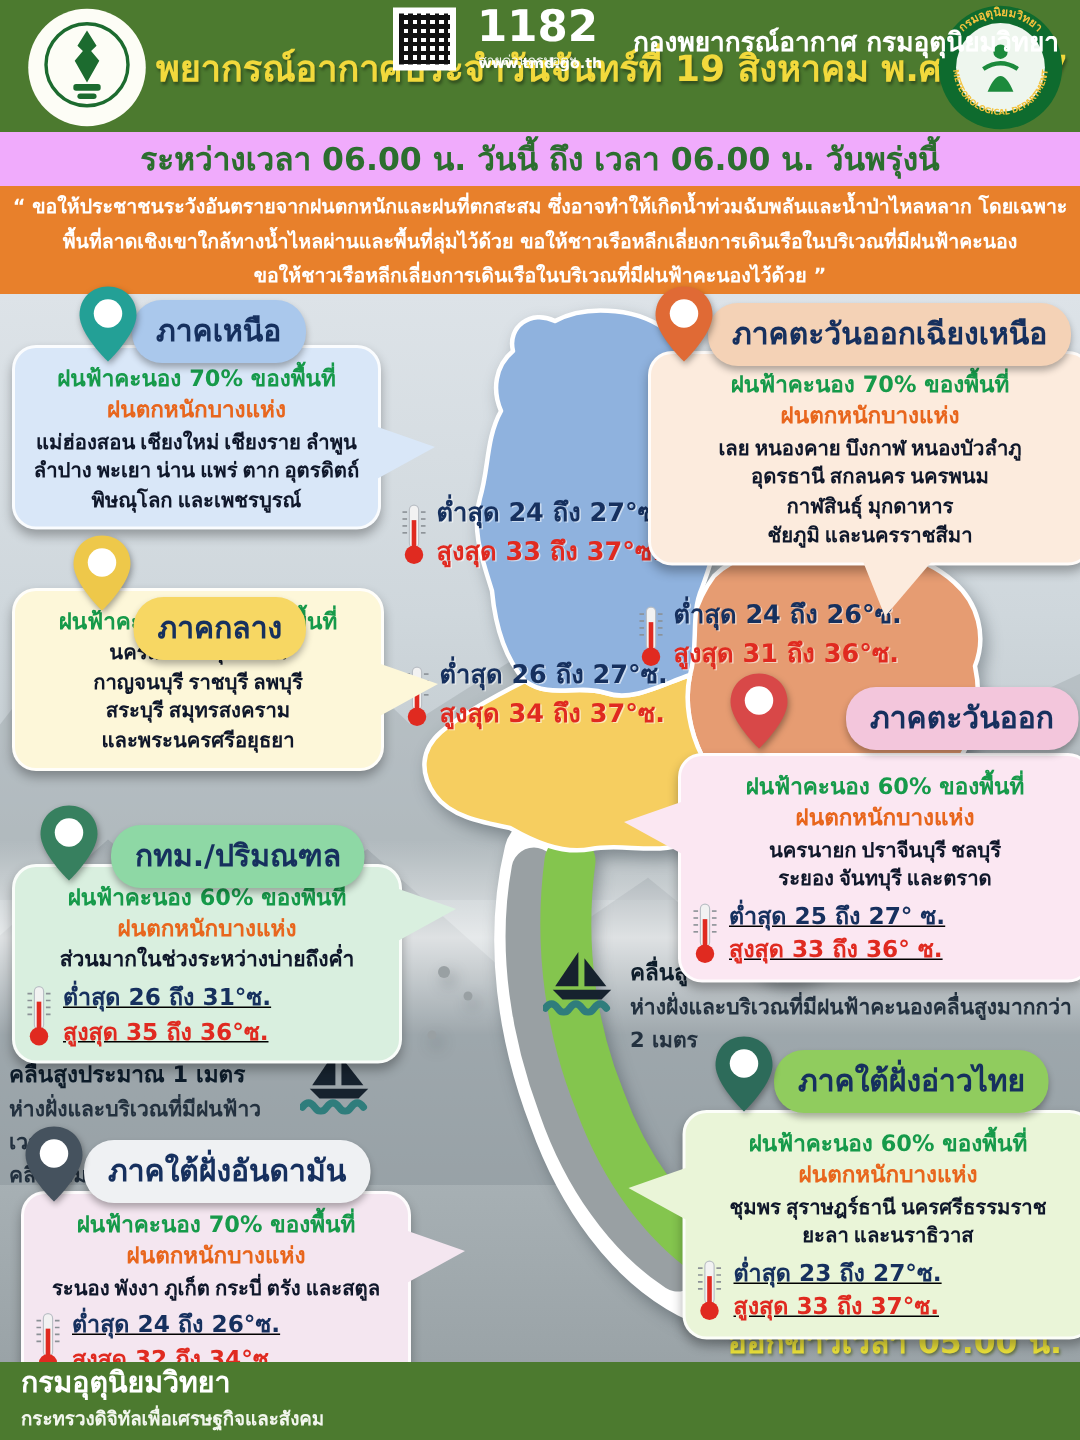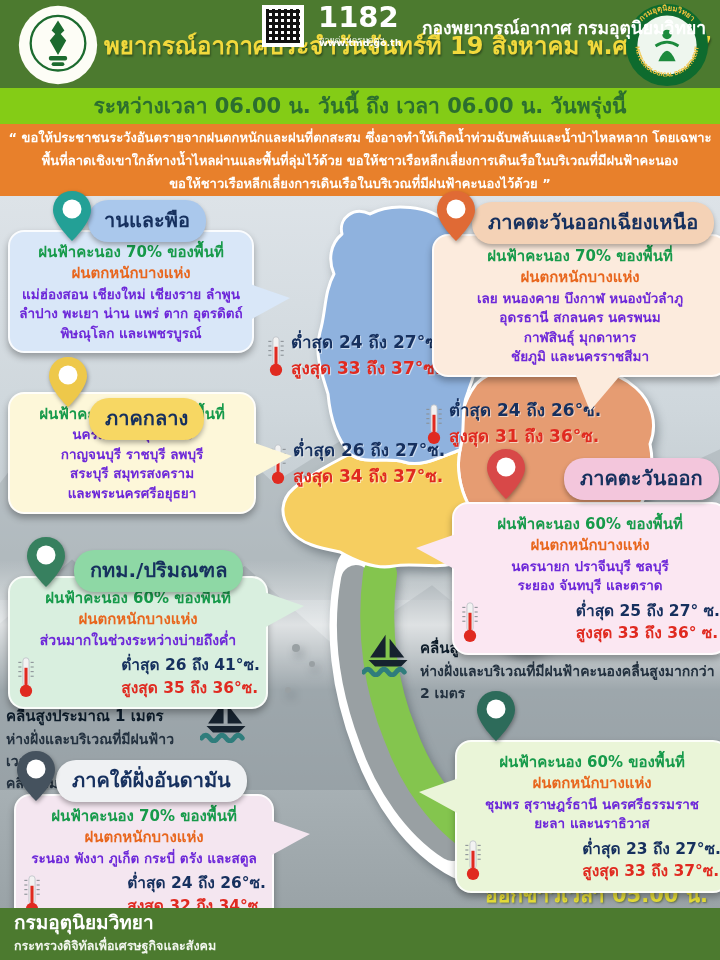--- a/index.html
+++ b/index.html
@@ -7,21 +7,21 @@
           font-family:"DejaVu Sans","Liberation Sans",sans-serif;}
 
   
   .hdr{position:absolute;left:0;top:0;width:720px;height:88px;background:#4c7a2f;}
   .hdr-title{position:absolute;left:104px;top:26px;width:510px;text-align:center;
              color:#f2d93c;font-size:24px;font-weight:bold;
              text-shadow:1px 2px 2px rgba(0,0,0,.35);white-space:nowrap;}
   .logo-left{position:absolute;left:16px;top:4px;width:84px;height:82px;}
   .logo-right{position:absolute;right:10px;top:2px;width:86px;height:86px;}
 
-  .period{position:absolute;left:0;top:88px;width:720px;height:36px;background:#84cc16;
+  .period{position:absolute;left:0;top:88px;width:720px;height:36px;background:#f0abfc;
           color:#2c6e2f;font-weight:bold;font-size:21px;text-align:center;line-height:36px;}
   .warn{position:absolute;left:0;top:124px;width:720px;height:72px;background:#e8802b;
         color:#fff;font-size:13px;font-weight:bold;text-align:center;
         display:flex;flex-direction:column;justify-content:center;gap:2px;}
   .warn p{margin:0;}
 
   
   .main-bg{position:absolute;left:0;top:196px;width:720px;height:712px;
            background:linear-gradient(180deg,#dde3e8 0%,#cfd7dc 30%,#b7c0c4 62%,#9aa3a7 100%);}
   .mtn{position:absolute;left:0;width:720px;}
@@ -30,39 +30,39 @@
   .mtn-b{top:470px;height:320px;background:#8a9499;opacity:.5;
          clip-path:polygon(0 48%,10% 28%,22% 50%,34% 30%,47% 56%,60% 36%,72% 58%,85% 40%,100% 58%,100% 100%,0 100%);}
   .fog{top:560px;height:130px;background:linear-gradient(180deg,rgba(255,255,255,0),rgba(255,255,255,.65),rgba(255,255,255,0));}
 
   .mapsvg{position:absolute;left:0;top:0;width:720px;height:960px;pointer-events:none;
           filter:drop-shadow(3px 5px 5px rgba(30,40,50,.35));}
 
   
   .t-green{color:#169a4a;font-weight:bold;}
   .t-orange{color:#e8661d;font-weight:bold;}
-  .t-blue{color:#6d28d9;font-weight:bold;}
+  .t-blue{color:#0f172a;font-weight:bold;font-family:Liberation Serif, serif;}
   .t-navy{color:#16305e;font-weight:bold;}
   .t-red{color:#e02a20;font-weight:bold;}
 
   
   .card{position:absolute;background:var(--bg);border:2px solid rgba(255,255,255,.85);
         border-radius:16px;box-shadow:0 4px 7px rgba(0,0,0,.3);
         padding:10px 6px 8px;text-align:center;}
   .card p{margin:0;font-size:15px;line-height:1.42;}
   .card p.prov{font-size:13.5px;line-height:1.45;}
   .tail{position:absolute;width:0;height:0;}
   .tail-r{right:-38px;border-top:14px solid transparent;border-bottom:22px solid transparent;
           border-left:40px solid var(--bg);}
   .tail-l{left:-38px;border-top:14px solid transparent;border-bottom:22px solid transparent;
           border-right:40px solid var(--bg);}
   .tail-d{bottom:-36px;border-left:16px solid transparent;border-right:34px solid transparent;
           border-top:40px solid var(--bg);}
 
-  .temp-row{display:flex;align-items:center;justify-content:space-between;gap:6px;margin-top:4px;}
+  .temp-row{display:flex;align-items:center;justify-content:flex-start;gap:6px;margin-top:4px;text-decoration:underline;}
   .temp-row .tcol p{margin:0;font-size:15.5px;line-height:1.45;text-align:left;}
   .thermo-svg{width:20px;height:44px;}
 
   
   .badge{position:absolute;z-index:30;}
   .badge-label{display:inline-block;background:var(--bbg);color:#16305e;font-weight:bold;
                font-size:20px;padding:4px 16px 6px;border-radius:20px;
                box-shadow:0 3px 5px rgba(0,0,0,.3);white-space:nowrap;}
   .pin-svg{position:absolute;z-index:31;width:40px;height:52px;
            filter:drop-shadow(1px 2px 2px rgba(0,0,0,.35));}
@@ -242,21 +242,21 @@
     <p class="t-green">ฝนฟ้าคะนอง 70% ของพื้นที่</p>
     <p class="t-orange">ฝนตกหนักบางแห่ง</p>
     <p class="t-blue prov">แม่ฮ่องสอน เชียงใหม่ เชียงราย ลำพูน</p>
     <p class="t-blue prov">ลำปาง พะเยา น่าน แพร่ ตาก อุตรดิตถ์</p>
     <p class="t-blue prov">พิษณุโลก และเพชรบูรณ์</p>
   </section>
   <svg class="pin-svg" style="left:52px;top:190px;fill:#23a096;">
       <use href="#pin"></use>
     </svg>
   <div class="badge" style="left:88px;top:200px;--bbg:#aac8ec;">
-    <span class="badge-label">านและพือ</span>
+    <span class="badge-label">ภาคเหนือ</span>
   </div>
 
   <section class="card" style="--bg:#fcebdd;left:432px;top:234px;width:280px;">
     <div class="tail tail-d" style="left:140px;"></div>
     <p class="t-green">ฝนฟ้าคะนอง 70% ของพื้นที่</p>
     <p class="t-orange">ฝนตกหนักบางแห่ง</p>
     <p class="t-blue prov">เลย หนองคาย บึงกาฬ หนองบัวลำภู</p>
     <p class="t-blue prov">อุดรธานี สกลนคร นครพนม</p>
     <p class="t-blue prov">กาฬสินธุ์ มุกดาหาร</p>
     <p class="t-blue prov">ชัยภูมิ และนครราชสีมา</p>
@@ -286,21 +286,21 @@
   <section class="card" style="--bg:#d9efdf;left:8px;top:576px;width:244px;">
     <div class="tail tail-r" style="top:14px;"></div>
     <p class="t-green">ฝนฟ้าคะนอง 60% ของพื้นที่</p>
     <p class="t-orange">ฝนตกหนักบางแห่ง</p>
     <p class="t-blue" style="font-size:14px;">ส่วนมากในช่วงระหว่างบ่ายถึงค่ำ</p>
     <div class="temp-row">
       <svg class="thermo-svg">
           <use href="#thermo"></use>
         </svg>
       <div class="tcol">
-        <p class="t-navy">ต่ำสุด 26 ถึง 41°ซ.</p>
+        <p class="t-navy">ต่ำสุด 26 ถึง 31°ซ.</p>
         <p class="t-red">สูงสุด 35 ถึง 36°ซ.</p>
       </div>
     </div>
   </section>
   <svg class="pin-svg" style="left:26px;top:536px;fill:#37805f;">
       <use href="#pin"></use>
     </svg>
   <div class="badge" style="left:74px;top:550px;--bbg:#8ed8a5;">
     <span class="badge-label">กทม./ปริมณฑล</span>
   </div>
@@ -340,20 +340,23 @@
         </svg>
       <div class="tcol">
         <p class="t-navy">ต่ำสุด 23 ถึง 27°ซ.</p>
         <p class="t-red">สูงสุด 33 ถึง 37°ซ.</p>
       </div>
     </div>
   </section>
   <svg class="pin-svg" style="left:476px;top:690px;fill:#2d6b5a;">
       <use href="#pin"></use>
     </svg>
+  <div class="badge" style="left:516px;top:700px;--bbg:#90cc5e;">
+    <span class="badge-label">ภาคใต้ฝั่งอ่าวไทย</span>
+  </div>
 
   <section class="card" style="--bg:#f4e6f0;left:14px;top:794px;width:244px;">
     <div class="tail tail-r" style="top:24px;"></div>
     <p class="t-green">ฝนฟ้าคะนอง 70% ของพื้นที่</p>
     <p class="t-orange">ฝนตกหนักบางแห่ง</p>
     <p class="t-blue prov">ระนอง พังงา ภูเก็ต กระบี่ ตรัง และสตูล</p>
     <div class="temp-row">
       <svg class="thermo-svg">
           <use href="#thermo"></use>
         </svg>

